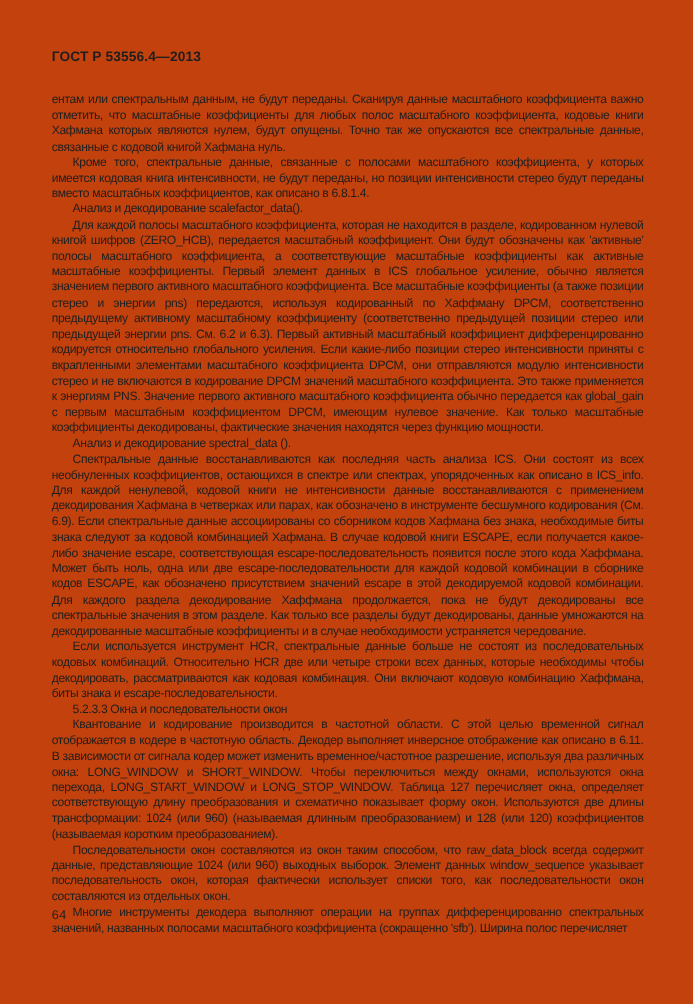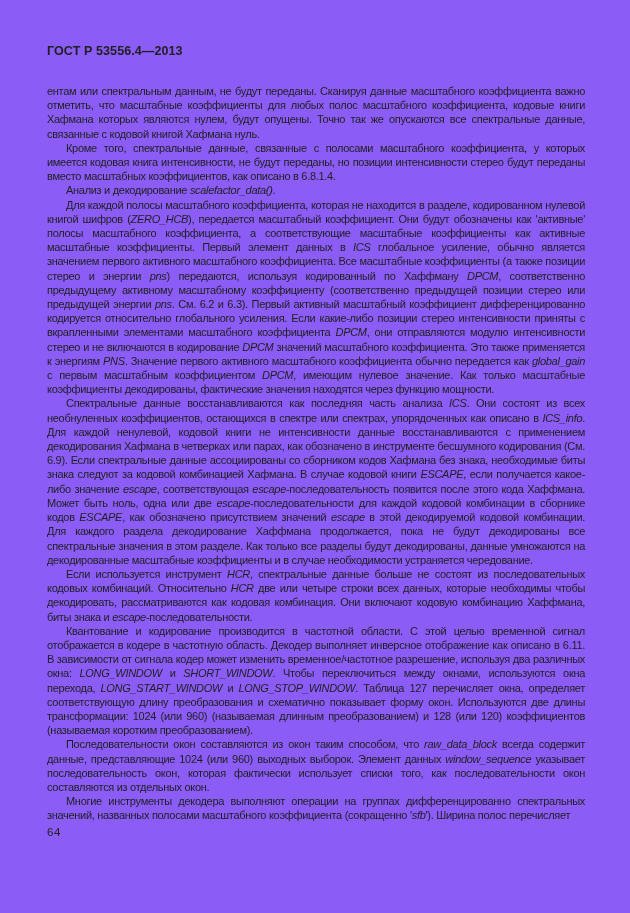--- a/index.html
+++ b/index.html
@@ -36,42 +36,43 @@
     text-align: justify;
   }
   .para {
     margin: 0;
     padding: 0;
   }
   .para.indent {
     text-indent: 19px;
   }
   .it {
-    font-style: italic;
   }
   .page-number {
     position: absolute;
     left: 47px;
     top: 826px;
     font-size: 11.5px;
     letter-spacing: 0.5px;
   }
 </style>
 </head>
 <body>
 
-<div class="page" style="background: #8b5cf6; color: rgb(31, 31, 31);">
+<div class="page" style="background: #c2410c; color: rgb(31, 31, 31);">
   <div class="page-header">ГОСТ Р 53556.4—2013</div>
 
   <div class="doc-body">
       <p class="para"><span>ентам или спектральным данным, не будут переданы. Сканируя данные масштабного коэффициента важно отметить, что масштабные коэффициенты для любых полос масштабного коэффициента, кодовые книги Хафмана которых являются нулем, будут опущены. Точно так же опускаются все спектральные данные, связанные с кодовой книгой Хафмана нуль.</span></p>
       <p class="para indent"><span>Кроме того, спектральные данные, связанные с полосами масштабного коэффициента, у которых имеется кодовая книга интенсивности, не будут переданы, но позиции интенсивности стерео будут переданы вместо масштабных коэффициентов, как описано в 6.8.1.4.</span></p>
       <p class="para indent"><span>Анализ и декодирование </span><span class="it">scalefactor_data()</span><span>.</span></p>
       <p class="para indent"><span>Для каждой полосы масштабного коэффициента, которая не находится в разделе, кодированном нулевой книгой шифров (</span><span class="it">ZERO_HCB</span><span>), передается масштабный коэффициент. Они будут обозначены как 'активные' полосы масштабного коэффициента, а соответствующие масштабные коэффициенты как активные масштабные коэффициенты. Первый элемент данных в </span><span class="it">ICS</span><span> глобальное усиление, обычно является значением первого активного масштабного коэффициента. Все масштабные коэффициенты (а также позиции стерео и энергии </span><span class="it">pns</span><span>) передаются, используя кодированный по Хаффману </span><span class="it">DPCM</span><span>, соответственно предыдущему активному масштабному коэффициенту (соответственно предыдущей позиции стерео или предыдущей энергии </span><span class="it">pns</span><span>. См. 6.2 и 6.3). Первый активный масштабный коэффициент дифференцированно кодируется относительно глобального усиления. Если какие-либо позиции стерео интенсивности приняты с вкрапленными элементами масштабного коэффициента </span><span class="it">DPCM</span><span>, они отправляются модулю интенсивности стерео и не включаются в кодирование </span><span class="it">DPCM</span><span> значений масштабного коэффициента. Это также применяется к энергиям </span><span class="it">PNS</span><span>. Значение первого активного масштабного коэффициента обычно передается как </span><span class="it">global_gain</span><span> с первым масштабным коэффициентом </span><span class="it">DPCM</span><span>, имеющим нулевое значение. Как только масштабные коэффициенты декодированы, фактические значения находятся через функцию мощности.</span></p>
+      <p class="para indent"><span>Анализ и декодирование </span><span class="it">spectral_data ()</span><span>.</span></p>
       <p class="para indent"><span>Спектральные данные восстанавливаются как последняя часть анализа </span><span class="it">ICS</span><span>. Они состоят из всех необнуленных коэффициентов, остающихся в спектре или спектрах, упорядоченных как описано в </span><span class="it">ICS_info</span><span>. Для каждой ненулевой, кодовой книги не интенсивности данные восстанавливаются с применением декодирования Хафмана в четверках или парах, как обозначено в инструменте бесшумного кодирования (См. 6.9). Если спектральные данные ассоциированы со сборником кодов Хафмана без знака, необходимые биты знака следуют за кодовой комбинацией Хафмана. В случае кодовой книги </span><span class="it">ESCAPE</span><span>, если получается какое-либо значение </span><span class="it">escape</span><span>, соответствующая </span><span class="it">escape</span><span>-последовательность появится после этого кода Хаффмана. Может быть ноль, одна или две </span><span class="it">escape</span><span>-последовательности для каждой кодовой комбинации в сборнике кодов </span><span class="it">ESCAPE</span><span>, как обозначено присутствием значений </span><span class="it">escape</span><span> в этой декодируемой кодовой комбинации. Для каждого раздела декодирование Хаффмана продолжается, пока не будут декодированы все спектральные значения в этом разделе. Как только все разделы будут декодированы, данные умножаются на декодированные масштабные коэффициенты и в случае необходимости устраняется чередование.</span></p>
       <p class="para indent"><span>Если используется инструмент </span><span class="it">HCR</span><span>, спектральные данные больше не состоят из последовательных кодовых комбинаций. Относительно </span><span class="it">HCR</span><span> две или четыре строки всех данных, которые необходимы чтобы декодировать, рассматриваются как кодовая комбинация. Они включают кодовую комбинацию Хаффмана, биты знака и </span><span class="it">escape</span><span>-последовательности.</span></p>
+      <p class="para indent"><span>5.2.3.3 Окна и последовательности окон</span></p>
       <p class="para indent"><span>Квантование и кодирование производится в частотной области. С этой целью временной сигнал отображается  в кодере в частотную область. Декодер выполняет инверсное отображение как описано в 6.11. В зависимости от сигнала кодер может изменить временное/частотное разрешение, используя два различных окна: </span><span class="it">LONG_WINDOW</span><span> и </span><span class="it">SHORT_WINDOW</span><span>. Чтобы переключиться между окнами, используются окна перехода, </span><span class="it">LONG_START_WINDOW</span><span> и </span><span class="it">LONG_STOP_WINDOW</span><span>. Таблица 127 перечисляет окна, определяет соответствующую длину преобразования и схематично показывает форму окон. Используются две длины трансформации: 1024 (или 960) (называемая длинным преобразованием) и 128 (или 120) коэффициентов (называемая коротким преобразованием).</span></p>
       <p class="para indent"><span>Последовательности окон составляются из окон таким способом, что </span><span class="it">raw_data_block</span><span> всегда содержит данные, представляющие 1024 (или 960) выходных выборок. Элемент данных </span><span class="it">window_sequence</span><span> указывает последовательность окон, которая фактически использует списки того, как последовательности окон составляются из отдельных окон.</span></p>
       <p class="para indent"><span>Многие инструменты декодера выполняют операции на группах дифференцированно спектральных значений, названных полосами масштабного коэффициента (сокращенно '</span><span class="it">sfb</span><span>'). Ширина полос перечисляет</span></p>
     </div>
 
   <div class="page-number">64</div>
 </div>
 
 </body></html>

